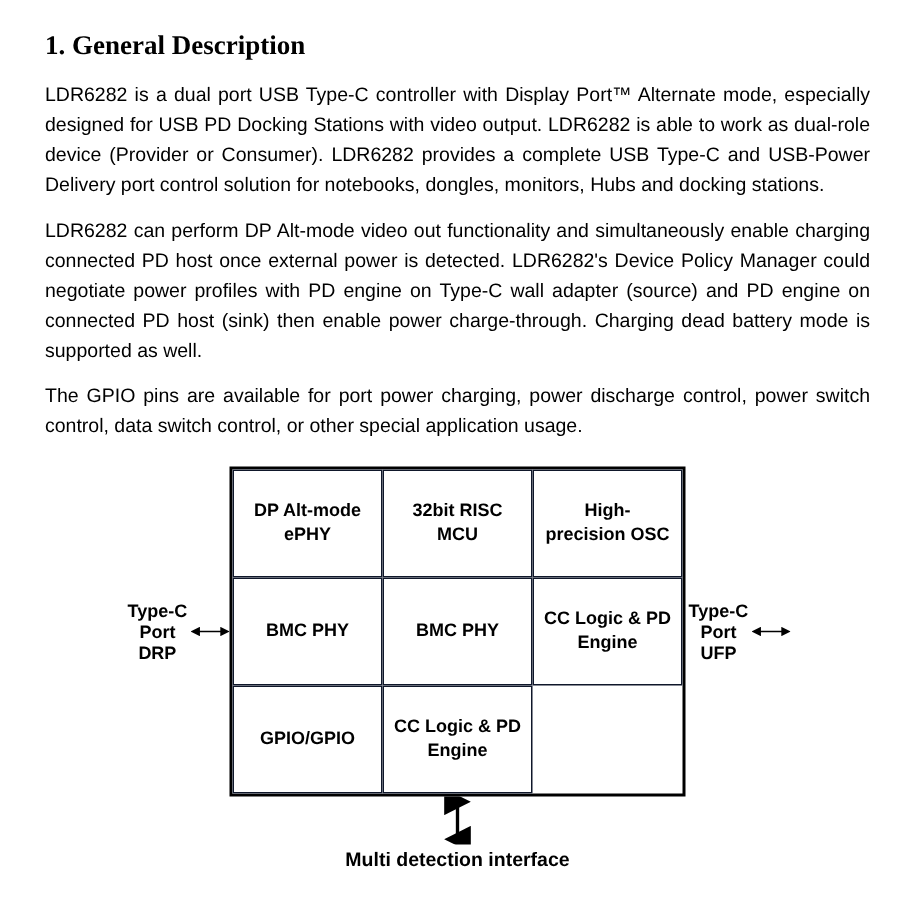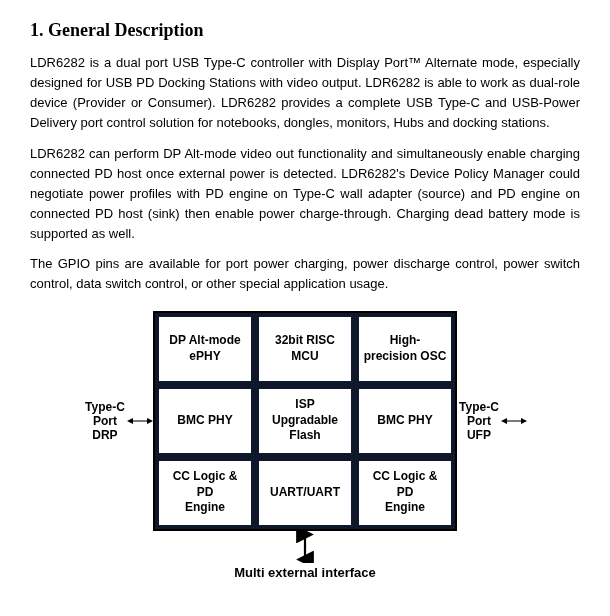--- a/index.html
+++ b/index.html
@@ -36,21 +36,21 @@
       justify-content: center;
     }
     .block-grid {
       border: 2px solid #000;
       display: grid;
       grid-template-columns: repeat(3, 100px);
       grid-template-rows: repeat(3, 72px);
       gap: 0;
     }
     .block-cell {
-      border: 4px solid #0f172a;
+      border: 1px solid #0f172a;
       display: flex;
       align-items: center;
       justify-content: center;
       text-align: center;
       font-size: 12px;
       font-weight: bold;
       line-height: 1.3;
       padding: 4px;
       background: #fff;
     }
@@ -111,25 +111,24 @@
       </svg>
     </div>
 
     <div class="block-grid">
 
       <div class="block-cell">DP Alt-mode<br>ePHY</div>
       <div class="block-cell">32bit RISC<br>MCU</div>
       <div class="block-cell">High-<br>precision OSC</div>
 
       <div class="block-cell">BMC PHY</div>
-      <div class="block-cell">ISP<br>Upgradable<br>Flash</div>
       <div class="block-cell">BMC PHY</div>
 
       <div class="block-cell">CC Logic &amp; PD<br>Engine</div>
-      <div class="block-cell">UART/UART</div>
+      <div class="block-cell">GPIO/GPIO</div>
       <div class="block-cell">CC Logic &amp; PD<br>Engine</div>
     </div>
 
     <div class="side-label">
       <span>Type-C Port<br>UFP</span>
       <svg class="arrow-svg" viewBox="0 0 50 24" xmlns="http://www.w3.org/2000/svg">
         <defs>
           <marker id="arrowL2" markerWidth="6" markerHeight="6" refX="3" refY="3" orient="auto">
             <path d="M6,0 L0,3 L6,6 Z" fill="#000"></path>
           </marker>
@@ -149,15 +148,15 @@
         <marker id="arrowUp" markerWidth="8" markerHeight="8" refX="4" refY="4" orient="auto">
           <path d="M4,0 L8,8 L0,8 Z" fill="#000"></path>
         </marker>
         <marker id="arrowDn" markerWidth="8" markerHeight="8" refX="4" refY="4" orient="auto">
           <path d="M0,0 L8,0 L4,8 Z" fill="#000"></path>
         </marker>
       </defs>
 
       <line x1="14" y1="4" x2="14" y2="32" stroke="#000" stroke-width="2.5" marker-start="url(#arrowUp)" marker-end="url(#arrowDn)"></line>
     </svg>
-    <span class="bottom-label">Multi external interface</span>
+    <span class="bottom-label">Multi detection interface</span>
   </div>
 </div>
 
 </body></html>

